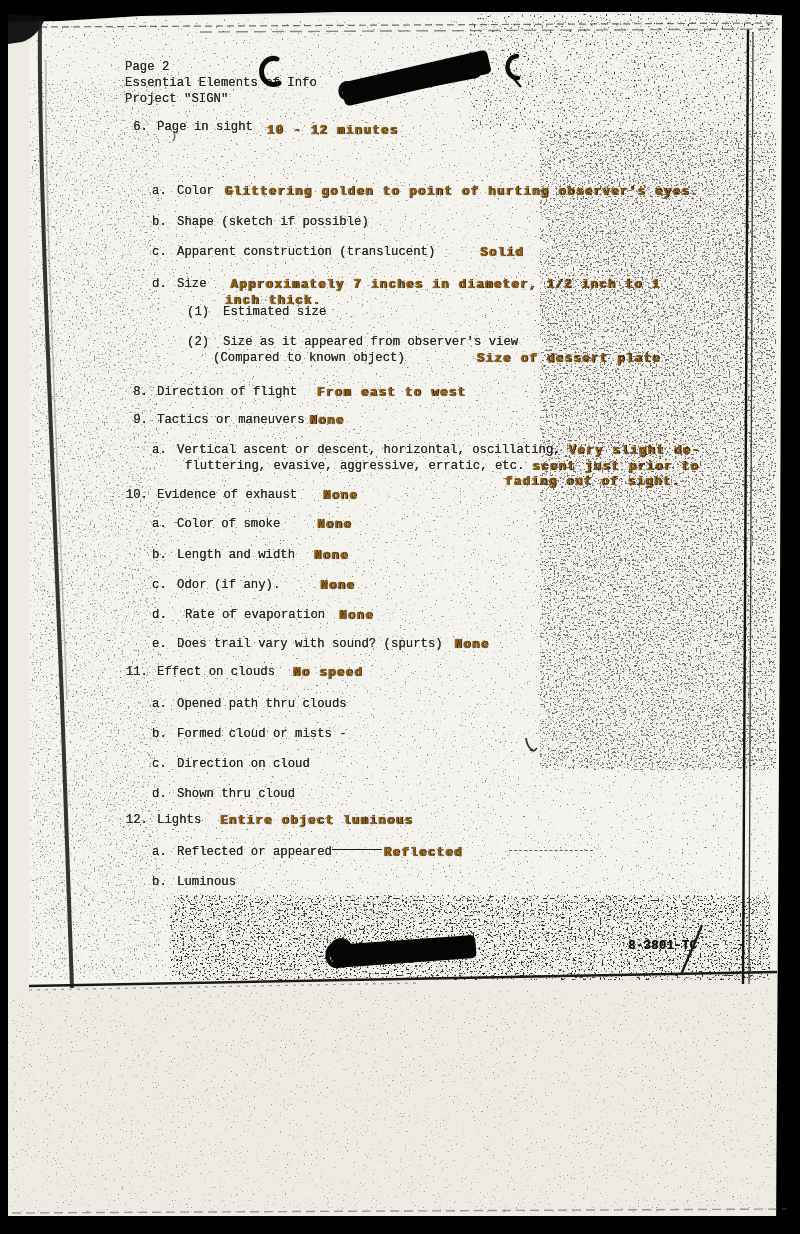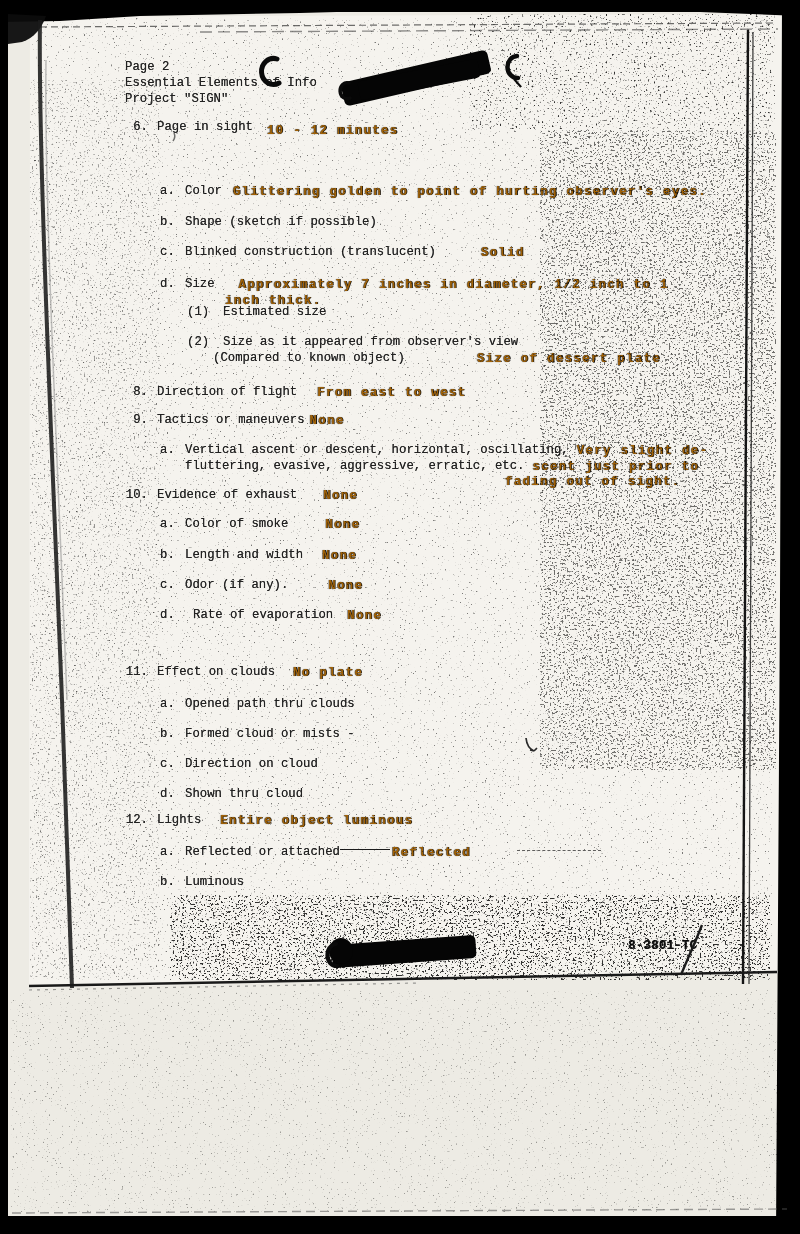--- a/index.html
+++ b/index.html
@@ -5,21 +5,21 @@
   html,body{margin:0;padding:0;background:#000;}
   .scan{position:relative;width:800px;height:1234px;background:#000;overflow:hidden;
         font-family:"Liberation Mono","DejaVu Sans Mono",monospace;}
   .backing{position:absolute;left:8px;top:12px;width:782px;height:1204px;background:#edebe4;}
   .paper{position:absolute;left:0;top:0;width:800px;height:1234px;background:#f5f3ee;
          clip-path:polygon(30px 17px,782px 14px,778px 973px,29px 988px);}
   .content{position:absolute;left:0;top:0;width:800px;height:1234px;}
   .row{position:absolute;white-space:nowrap;font-size:12.3px;line-height:14px;color:#222;
        text-shadow:0 0 .5px rgba(25,25,25,.75);}
   .mainrow{left:110px;}
-  .subrow{left:160px;}
+  .subrow{left:152px;}
   .numcol{display:inline-block;width:38px;text-align:right;margin-right:9px;}
   .subnum{display:inline-block;width:14px;margin-right:11px;}
   .pnum{display:inline-block;width:22px;margin-right:14px;}
   .ans{position:relative;top:1px;font-weight:700;color:#a16207;letter-spacing:1.4px;
        text-shadow:.8px 0 0 rgba(0,0,0,.9),-.6px .3px .7px rgba(0,0,0,.55),0 0 1px rgba(0,0,0,.4);}
   .uline{display:inline-block;width:50px;height:2px;border-top:1.6px solid #1b1b1b;
          vertical-align:middle;margin:0 2px 3px 0;}
   .udashed{display:inline-block;width:84px;height:2px;border-top:1.5px dashed #3a3a3a;
            vertical-align:middle;margin:0 0 0 46px;opacity:.8;}
   .artifacts{position:absolute;left:0;top:0;pointer-events:none;}
@@ -47,21 +47,21 @@
 
     <div class="row subrow" style="top:184px">
       <span class="subnum">a.</span><span>Color</span><span class="ans" style="margin-left:11px">Glittering golden to point of hurting observer's eyes.</span>
     </div>
 
     <div class="row subrow" style="top:215px">
       <span class="subnum">b.</span><span>Shape (sketch if possible)</span>
     </div>
 
     <div class="row subrow" style="top:245px">
-      <span class="subnum">c.</span><span>Blinked construction (translucent)</span><span class="ans" style="margin-left:45px">Solid</span>
+      <span class="subnum">c.</span><span>Apparent construction (translucent)</span><span class="ans" style="margin-left:45px">Solid</span>
     </div>
 
     <div class="row subrow" style="top:277px">
       <span class="subnum">d.</span><span>Size</span><span class="ans" style="margin-left:24px">Approximately 7 inches in diameter, 1/2 inch to 1</span>
     </div>
     <div class="row" style="left:225px;top:293px">
       <span class="ans">inch thick.</span>
     </div>
 
     <div class="row" style="left:187px;top:305px">
@@ -106,44 +106,47 @@
     </div>
 
     <div class="row subrow" style="top:578px">
       <span class="subnum">c.</span><span>Odor (if any).</span><span class="ans" style="margin-left:40px">None</span>
     </div>
 
     <div class="row subrow" style="top:608px">
       <span class="subnum">d.</span><span style="padding-left:8px">Rate of evaporation</span><span class="ans" style="margin-left:14px">None</span>
     </div>
 
+    <div class="row subrow" style="top:637px">
+      <span class="subnum">e.</span><span>Does trail vary with sound? (spurts)</span><span class="ans" style="margin-left:12px">None</span>
+    </div>
 
     <div class="row mainrow" style="top:665px">
-      <span class="numcol">11.</span><span>Effect on clouds</span><span class="ans" style="margin-left:18px">No plate</span>
+      <span class="numcol">11.</span><span>Effect on clouds</span><span class="ans" style="margin-left:18px">No speed</span>
     </div>
 
     <div class="row subrow" style="top:697px">
       <span class="subnum">a.</span><span>Opened path thru clouds</span>
     </div>
     <div class="row subrow" style="top:727px">
       <span class="subnum">b.</span><span>Formed cloud or mists -</span>
     </div>
     <div class="row subrow" style="top:757px">
       <span class="subnum">c.</span><span>Direction on cloud</span>
     </div>
     <div class="row subrow" style="top:787px">
       <span class="subnum">d.</span><span>Shown thru cloud</span>
     </div>
 
     <div class="row mainrow" style="top:813px">
       <span class="numcol">12.</span><span>Lights</span><span class="ans" style="margin-left:19px">Entire object luminous</span>
     </div>
 
     <div class="row subrow" style="top:845px">
-      <span class="subnum">a.</span><span>Reflected or attached</span><span class="uline"></span><span class="ans">Reflected</span><span class="udashed"></span>
+      <span class="subnum">a.</span><span>Reflected or appeared</span><span class="uline"></span><span class="ans">Reflected</span><span class="udashed"></span>
     </div>
 
     <div class="row subrow" style="top:875px">
       <span class="subnum">b.</span><span>Luminous</span>
     </div>
 
 
     <div class="stamp">8-3801-TC</div>
   </div>
 

